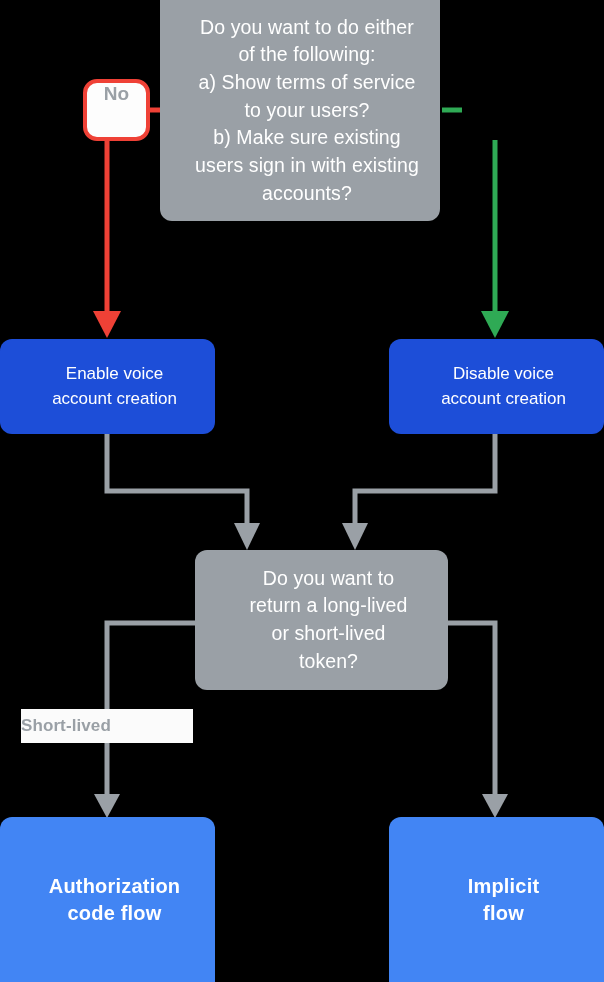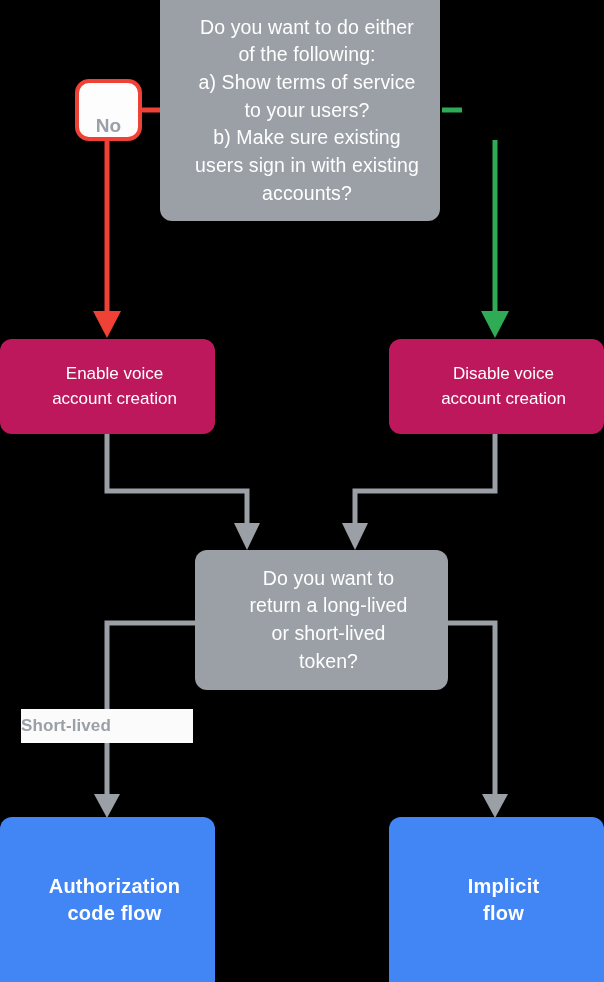--- a/index.html
+++ b/index.html
@@ -50,21 +50,21 @@
     background: #9aa0a6;
     color: #ffffff;
   }
   .decision .node-text {
     font-size: 19.5px;
     line-height: 1.42;
     letter-spacing: 0.1px;
   }
 
   .process {
-    background: #be185d;
+    background: #1d4ed8;
     color: #ffffff;
   }
   .process .node-text {
     font-size: 17px;
     line-height: 1.45;
   }
 
   .terminal {
     background: #4285f4;
     color: #ffffff;
@@ -74,30 +74,31 @@
     line-height: 1.35;
     font-weight: bold;
     letter-spacing: 0.2px;
   }
 
   
   .pill {
     position: absolute;
     box-sizing: border-box;
     display: flex;
-    align-items: flex-end;
+    align-items: flex-start;
     justify-content: center;
     background: #fdfdfd;
     border-radius: 14px;
     border-style: solid;
     border-width: 4px;
     color: #9aa0a6;
     font-size: 19px;
     font-weight: bold;
     letter-spacing: 0.2px;
+    margin-left: 8px;
   }
   .pill-no  { border-color: #ef4136; }
   .pill-yes { border-color: #2faa55; }
 
   
   .edge-label {
     position: absolute;
     box-sizing: border-box;
     display: flex;
     align-items: center;

